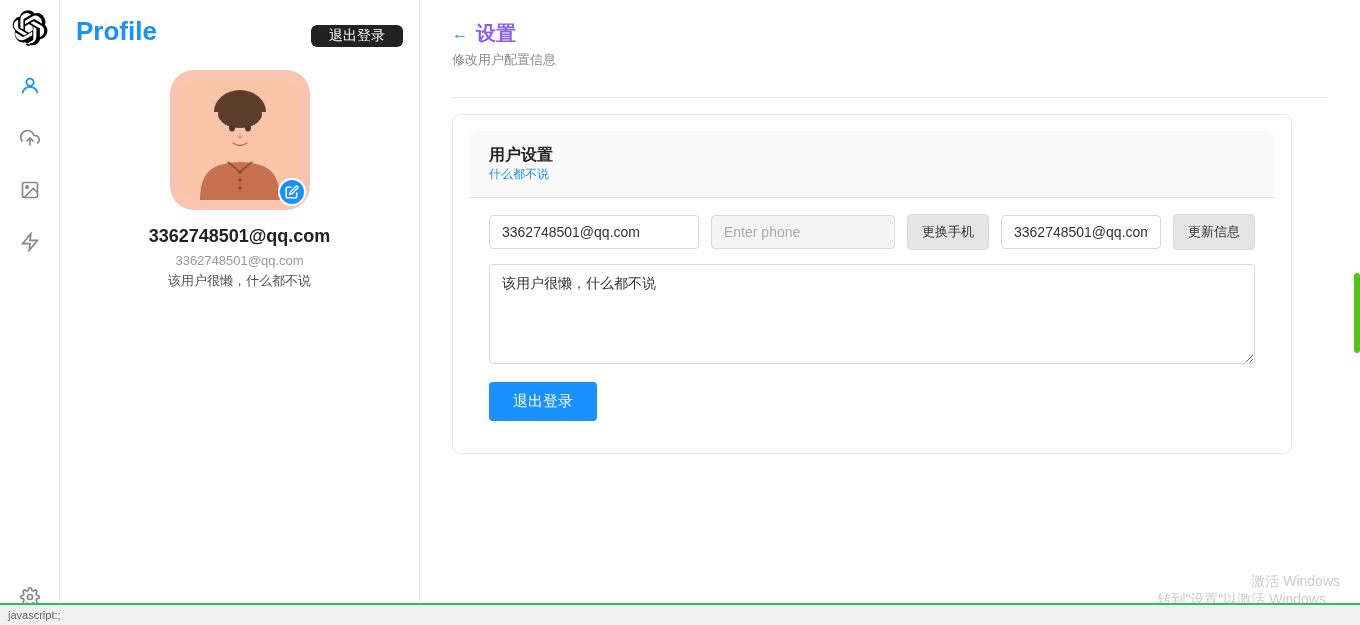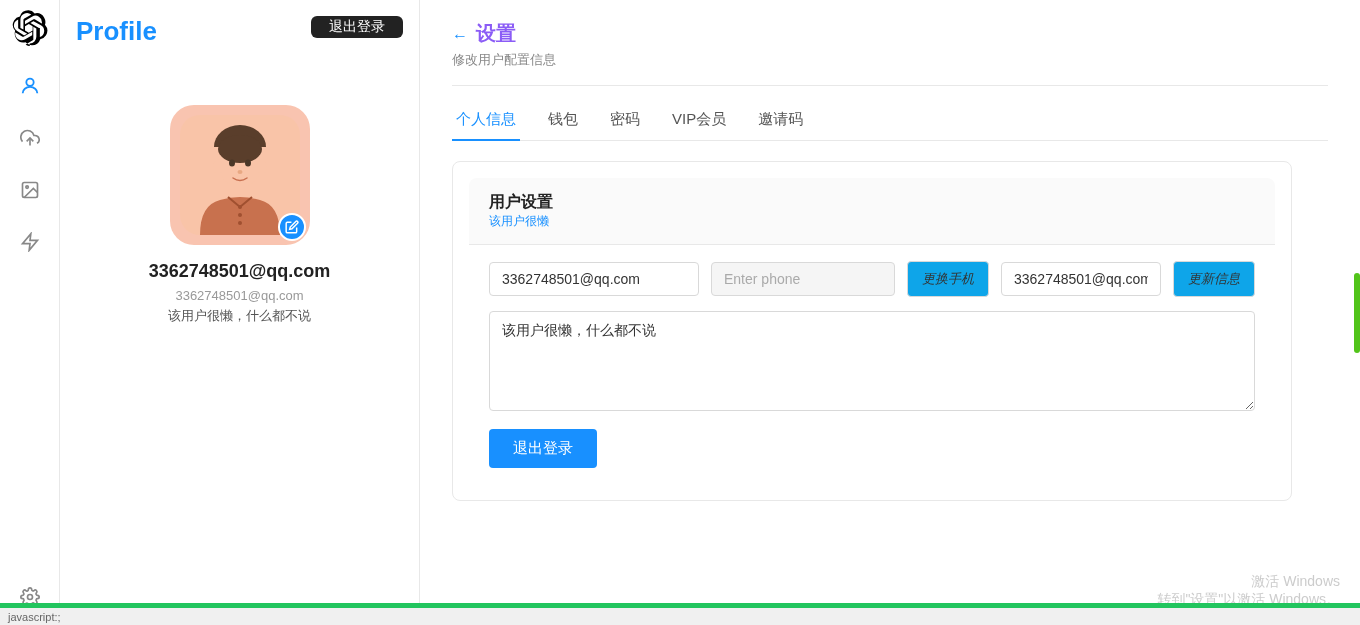--- a/index.html
+++ b/index.html
@@ -39,23 +39,23 @@
       border-right: 1px solid #e8e8e8;
       display: flex;
       flex-direction: column;
       align-items: center;
       padding: 16px;
       background: #fff;
     }
     .profile-header {
       width: 100%;
       display: flex;
-      align-items: flex-start;
+      align-items: flex-end;
       justify-content: space-between;
-      margin-bottom: 38px;
+      margin-bottom: 3px;
     }
     .profile-title {
       font-size: 26px;
       font-weight: 600;
       color: #1890ff;
     }
     .logout-btn {
       background: #222;
       color: #fff;
       border: none;
@@ -123,21 +123,21 @@
       cursor: pointer;
     }
     .page-nav-title {
       font-size: 20px;
       font-weight: 600;
       color: #8b5cf6;
     }
     .page-nav-sub {
       font-size: 13px;
       color: #888;
-      margin-bottom: 16px;
+      margin-bottom: 28px;
     }
     .divider {
       border: none;
       border-top: 1px solid #e8e8e8;
       margin: 8px 0 16px;
     }
 
     
     .tabs {
       display: flex;
@@ -196,30 +196,29 @@
       font-size: 14px;
       color: #333;
       font-family: 'Microsoft YaHei', Arial, sans-serif;
       outline: none;
     }
     .form-input::placeholder { color: #bbb; }
     .input-email { width: 240px; }
     .input-phone { width: 184px; background: #f5f5f5; }
     .input-phone::placeholder { color: #aaa; }
     .btn-change {
-      background: #0ea5e9;
+      background: #e5e5e5;
       border: 1px solid #d9d9d9;
       border-radius: 4px;
       padding: 8px 14px;
       font-size: 13px;
       color: #333;
       cursor: pointer;
       font-family: 'Microsoft YaHei', Arial, sans-serif;
       white-space: nowrap;
-      font-style: italic;
     }
     .input-email-change {
       flex: 1;
       min-width: 160px;
     }
     .form-textarea {
       width: 100%;
       border: 1px solid #d9d9d9;
       border-radius: 4px;
       padding: 10px 12px;
@@ -264,21 +263,21 @@
       border-radius: 3px;
     }
     
     .status-bar {
       position: fixed;
       bottom: 0;
       left: 0;
       right: 0;
       height: 22px;
       background: #f0f0f0;
-      border-top: 5px solid #22c55e;
+      border-top: 2px solid #22c55e;
       display: flex;
       align-items: center;
       padding: 0 8px;
       font-size: 11px;
       color: #666;
     }
   </style>
 </head>
 <body>
 
@@ -376,32 +375,25 @@
 </div>
 
 <div class="main-content">
   <div class="page-nav">
     <span class="back-arrow">←</span>
     <span class="page-nav-title">设置</span>
   </div>
   <div class="page-nav-sub">修改用户配置信息</div>
   <hr class="divider">
 
-  <div class="tabs">
-    <div class="tab active">个人信息</div>
-    <div class="tab">钱包</div>
-    <div class="tab">密码</div>
-    <div class="tab">VIP会员</div>
-    <div class="tab">邀请码</div>
-  </div>
 
   <div class="settings-card">
     <div class="settings-card-header">
       <div class="settings-card-title">用户设置</div>
-      <div class="settings-card-sub">该用户很懒</div>
+      <div class="settings-card-sub">什么都不说</div>
     </div>
     <div class="settings-card-body">
       <div class="form-row">
         <input class="form-input input-email" type="text" value="3362748501@qq.com" style="">
         <input class="form-input input-phone" type="text" placeholder="Enter phone" style="">
         <button class="btn-change">更换手机</button>
         <input class="form-input input-email-change" type="text" value="3362748501@qq.com" style="">
         <button class="btn-change">更新信息</button>
       </div>
       <textarea class="form-textarea" style="">该用户很懒，什么都不说</textarea>

